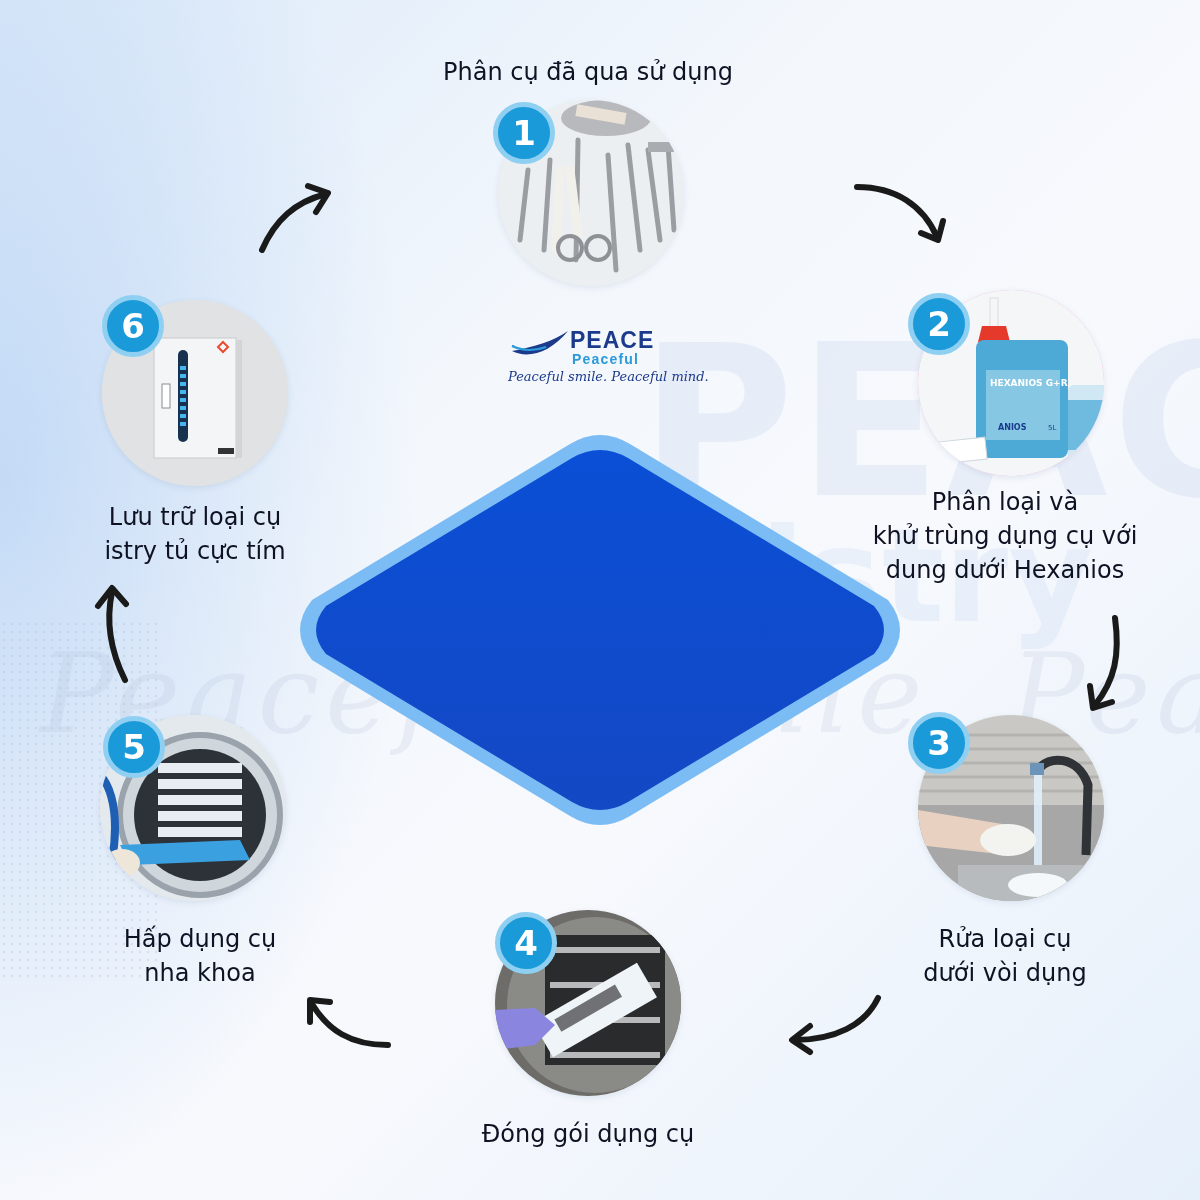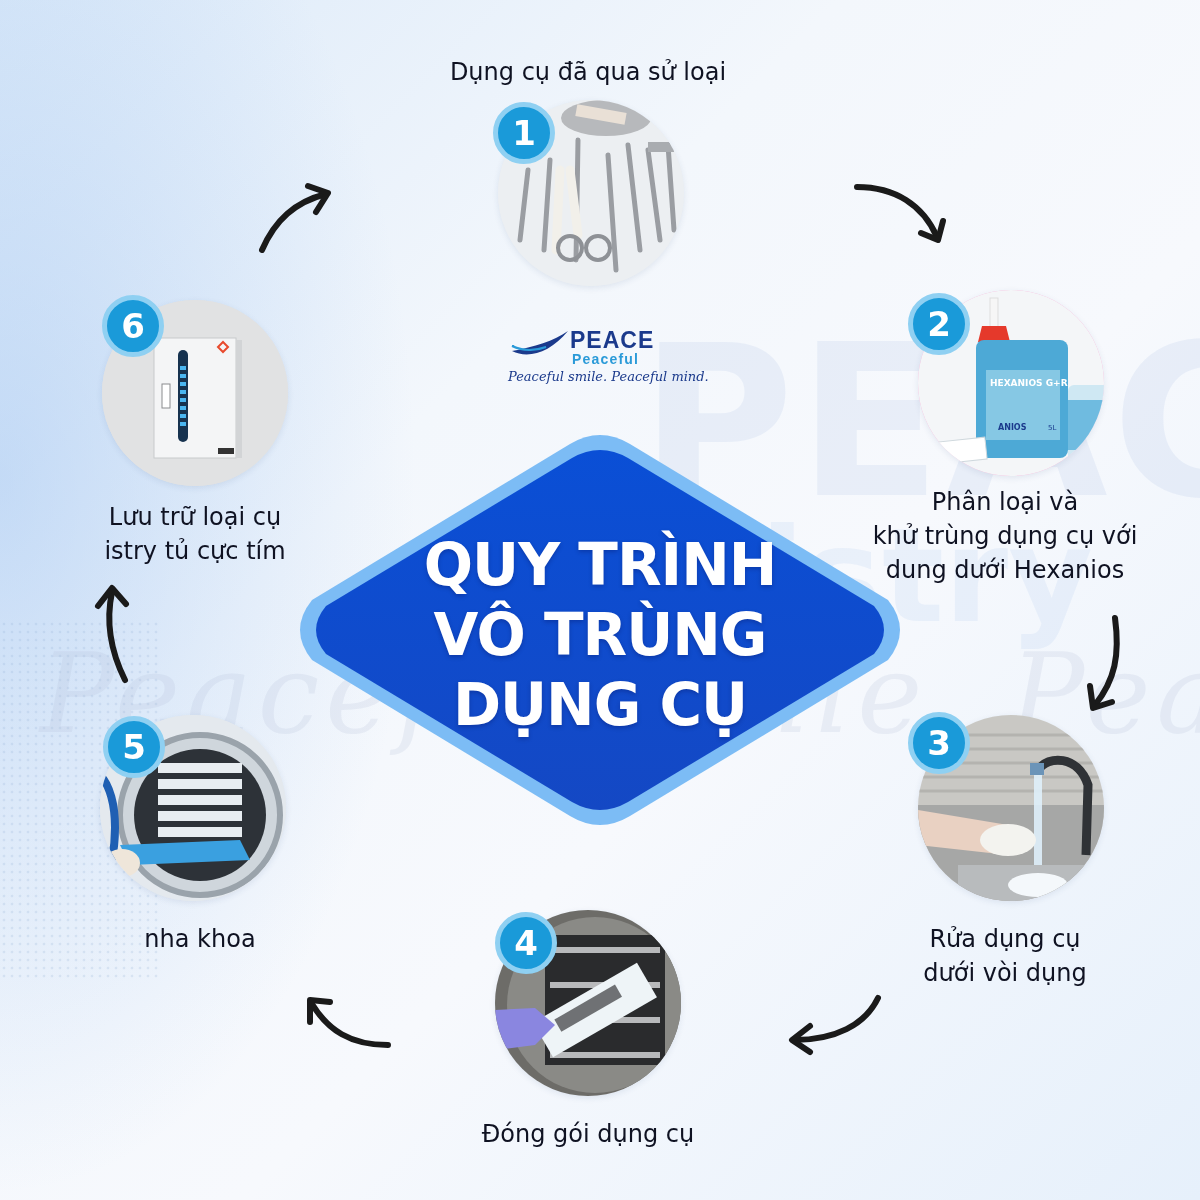--- a/index.html
+++ b/index.html
@@ -125,30 +125,25 @@
   <svg width="620" height="400" viewBox="0 0 620 400">
     <defs>
       <linearGradient id="dg" x1="0" y1="0" x2="0" y2="1">
         <stop offset="0" stop-color="#0a4fd6"></stop>
         <stop offset="1" stop-color="#1448c4"></stop>
       </linearGradient>
     </defs>
     <path d="M280 14 Q310 -4 340 14 L598 170 Q622 200 598 230 L340 386 Q310 404 280 386 L22 230 Q-2 200 22 170 Z" fill="#7cbcf5"></path>
     <path d="M282 28 Q310 12 338 28 L584 176 Q604 200 584 224 L338 372 Q310 388 282 372 L36 224 Q16 200 36 176 Z" fill="url(#dg)"></path>
   </svg>
-  <div class="title">
-    <div>QUY TRÌNH</div>
-    <div>VÔ TRÙNG</div>
-    <div>DỤNG CỤ</div>
-  </div>
 </div>
 
 <div class="step" style="left:0;top:0;">
   <div class="step-label" style="left:388px;top:55px;width:400px;">
-    <div>Dụng cụ đã qua sử loại</div>
+    <div>Phân cụ đã qua sử dụng</div>
   </div>
   <div class="step-photo" style="left:498px;top:100px;">
     <svg width="186" height="186" viewBox="0 0 186 186">
       <rect width="186" height="186" fill="#eceff2"></rect>
       <ellipse cx="108" cy="18" rx="45" ry="18" fill="#b7b9bc"></ellipse>
       <rect x="78" y="8" width="50" height="12" fill="#e9e0d6" transform="rotate(10 100 14)"></rect>
       <g stroke="#9a9da2" stroke-width="5" stroke-linecap="round">
         <line x1="30" y1="70" x2="22" y2="140"></line>
         <line x1="52" y1="60" x2="46" y2="150"></line>
         <line x1="80" y1="40" x2="78" y2="160"></line>
@@ -209,21 +204,21 @@
       <rect x="112" y="48" width="14" height="12" fill="#6b94b8"></rect>
       <rect x="116" y="60" width="8" height="110" fill="#dff0fb" opacity="0.9"></rect>
       <path d="M0 95 L90 110 L110 130 L90 140 L0 130 Z" fill="#e9d1c2"></path>
       <ellipse cx="90" cy="125" rx="28" ry="16" fill="#f3f3ef"></ellipse>
       <rect x="40" y="150" width="146" height="36" fill="#b8bbbd"></rect>
       <ellipse cx="120" cy="170" rx="30" ry="12" fill="#f4f8fb"></ellipse>
     </svg>
   </div>
   <div class="step-badge" style="left:908px;top:712px;">3</div>
   <div class="step-label" style="left:880px;top:922px;width:250px;">
-    <div>Rửa dụng cụ</div>
+    <div>Rửa loại cụ</div>
     <div>dưới vòi dụng</div>
   </div>
 </div>
 
 <div class="step" style="left:0;top:0;">
   <div class="step-photo" style="left:495px;top:910px;">
     <svg width="186" height="186" viewBox="0 0 186 186">
       <rect width="186" height="186" fill="#6d6c68"></rect>
       <circle cx="100" cy="95" r="88" fill="#8a8a86"></circle>
       <rect x="50" y="25" width="120" height="130" fill="#2a2b2d"></rect>
@@ -257,20 +252,21 @@
         <rect x="58" y="96" width="84" height="10"></rect>
         <rect x="58" y="112" width="84" height="10"></rect>
       </g>
       <path d="M20 130 L140 125 L150 145 L30 150 Z" fill="#3aa0e0"></path>
       <path d="M0 60 C20 80 20 140 0 180" stroke="#1f5fb3" stroke-width="8" fill="none"></path>
       <ellipse cx="22" cy="148" rx="18" ry="14" fill="#efe6da"></ellipse>
     </svg>
   </div>
   <div class="step-badge" style="left:103px;top:716px;">5</div>
   <div class="step-label" style="left:70px;top:922px;width:260px;">
+    <div>Hấp dụng cụ</div>
     <div>nha khoa</div>
   </div>
 </div>
 
 <div class="step" style="left:0;top:0;">
   <div class="step-photo" style="left:102px;top:300px;background:#e1e2e3;">
     <svg width="186" height="186" viewBox="0 0 186 186">
       <rect width="186" height="186" fill="#e1e2e3"></rect>
       <rect x="52" y="38" width="82" height="120" fill="#f4f5f6" stroke="#c8cacc"></rect>
       <rect x="134" y="40" width="6" height="118" fill="#d2d4d6"></rect>

